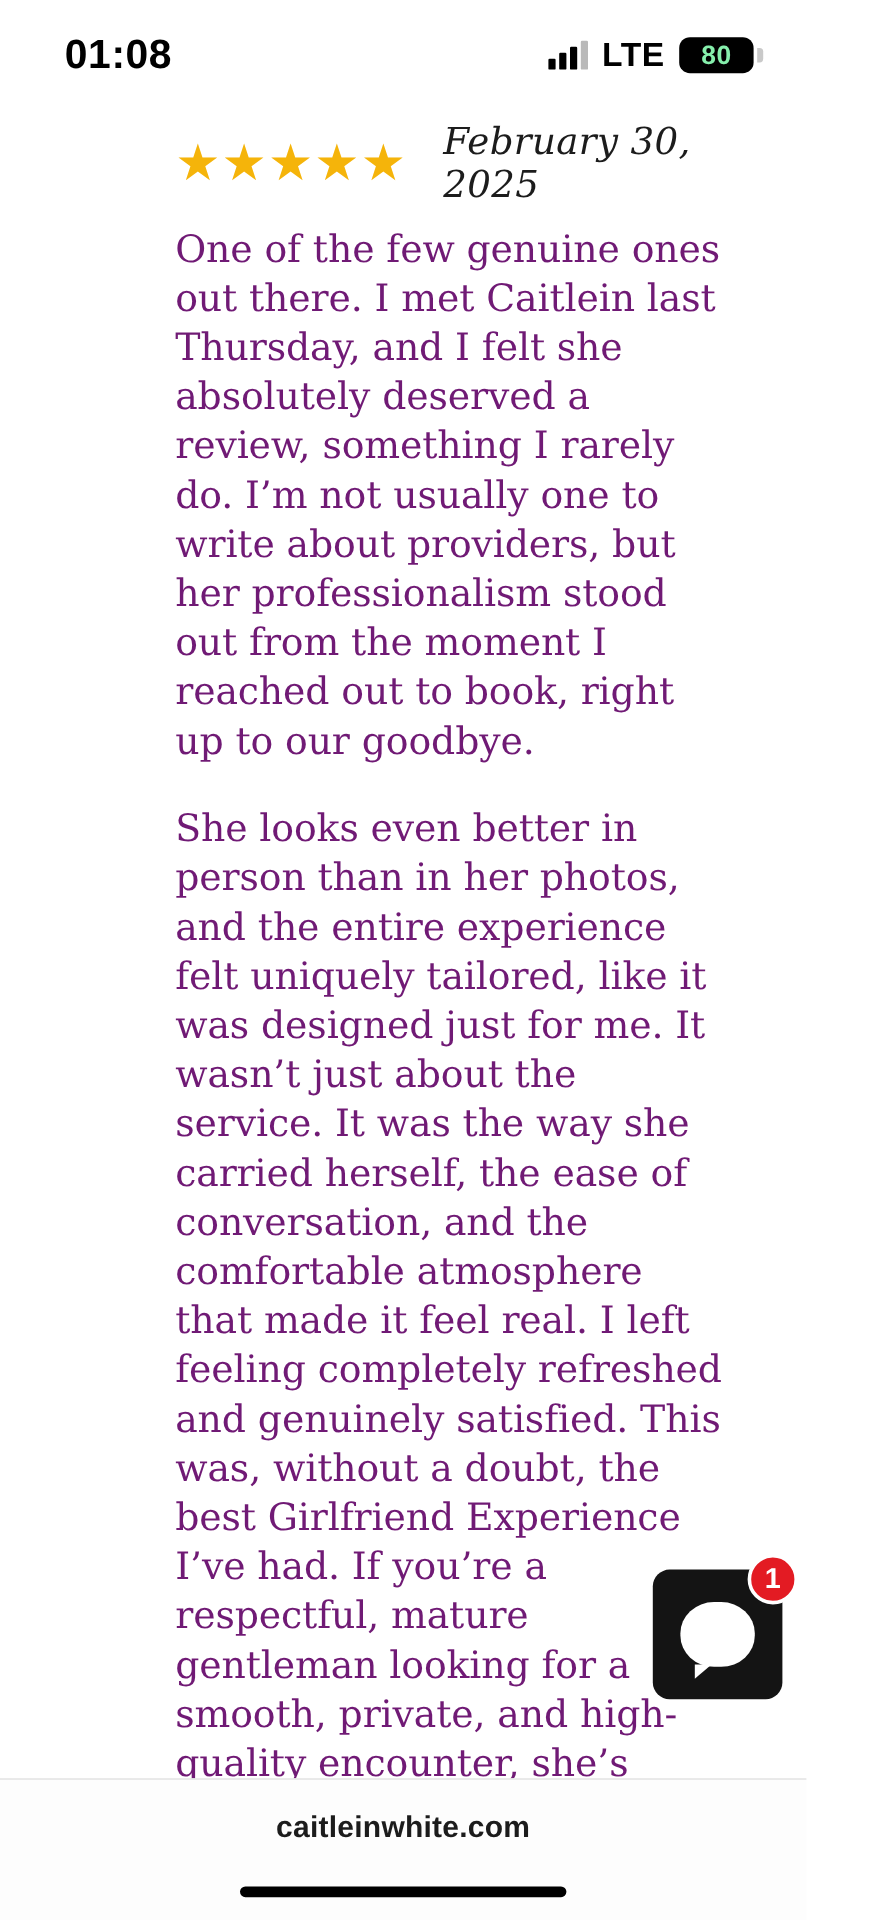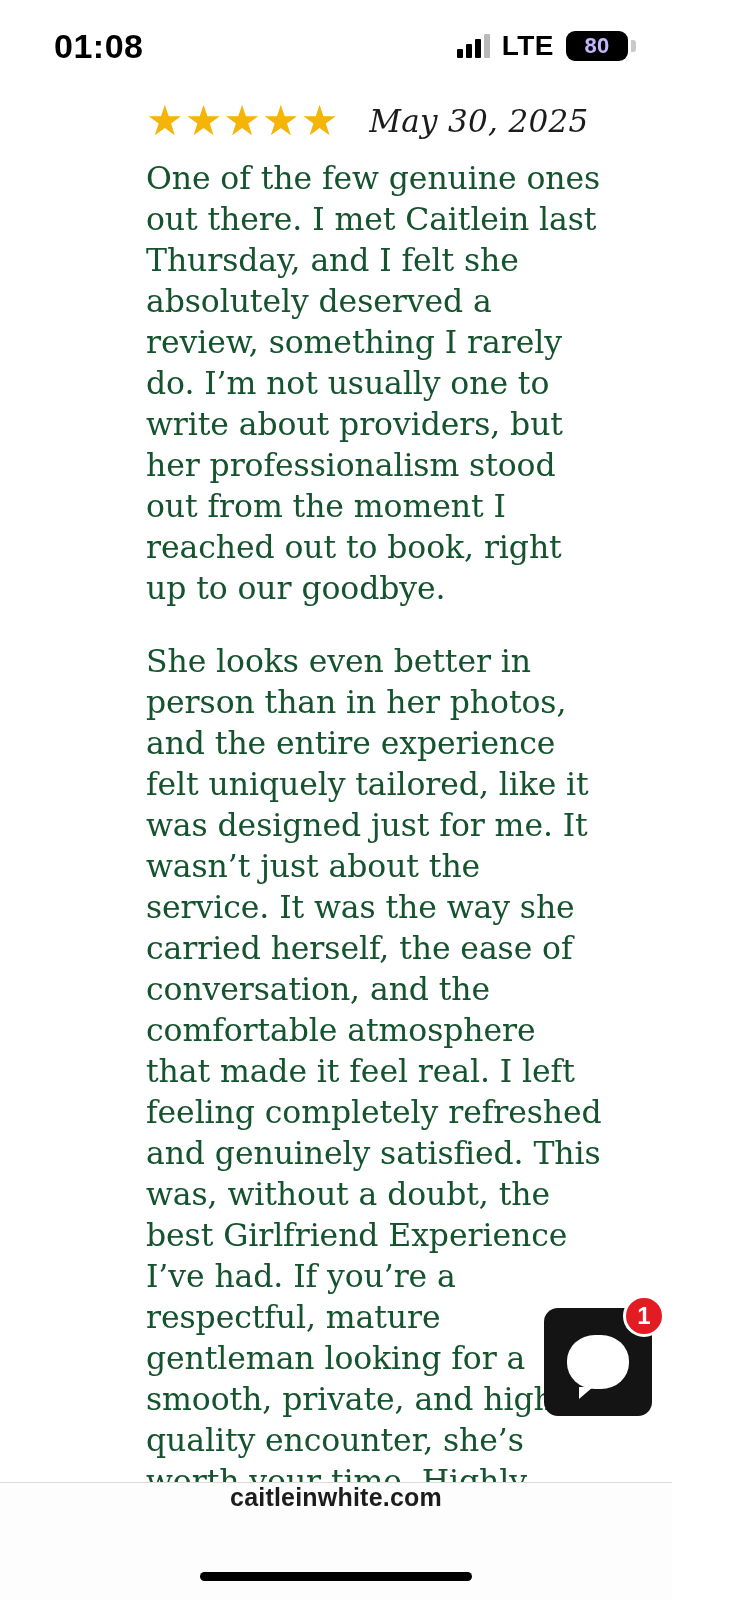--- a/index.html
+++ b/index.html
@@ -60,21 +60,21 @@
     position:relative;
     width:62px; height:30px;
     border-radius:9px;
     background:#000;
     display:flex;
     align-items:center;
     justify-content:center;
     margin-left:4px;
   }
   .battery .pct {
-    color:#c4b5fd;
+    color:#86efac;
     font-size:22px;
     font-weight:700;
     letter-spacing:0.3px;
   }
   .battery::after {
     content:"";
     position:absolute;
     right:-8px; top:9px;
     width:5px; height:12px;
     background:#c9c9c9;
@@ -112,21 +112,21 @@
   }
 
   .review-body {
     padding-left:102px;
     padding-right:20px;
   }
   .review-body p {
     font-family:"DejaVu Serif", serif;
     font-size:31.5px;
     line-height:41px;
-    color:#14532d;
+    color:#701a75;
     margin-bottom:32px;
     letter-spacing:-0.1px;
   }
   .show-less {
     font-family:"DejaVu Serif", serif;
     font-weight:700;
     font-size:31px;
     color:#a16207;
     padding-left:118px;
     margin-top:-22px;
@@ -210,20 +210,21 @@
 
   
   .bottombar {
     flex:0 0 118px;
     border-top:1px solid #dcdcdc;
     background:#fdfdfd;
     display:flex;
     flex-direction:column;
     align-items:center;
     justify-content:flex-start;
+    padding-top:26px;
     position:relative;
   }
   .site-url {
     font-size:25px;
     font-weight:600;
     color:#1c1c1c;
     letter-spacing:0.2px;
   }
   .home-indicator {
     position:absolute;
@@ -259,21 +260,21 @@
   <div class="content">
 
     <div class="review-head">
       <div class="stars">
         <span>★</span>
         <span>★</span>
         <span>★</span>
         <span>★</span>
         <span>★</span>
       </div>
-      <div class="review-date">May 30, 2025</div>
+      <div class="review-date">February 30, 2025</div>
     </div>
 
     <div class="review-body">
       <p>One of the few genuine ones out there. I met Caitlein last Thursday, and I felt she absolutely deserved a review, something I rarely do. I’m not usually one to write about providers, but her professionalism stood out from the moment I reached out to book, right up to our goodbye.</p>
       <p>She looks even better in person than in her photos, and the entire experience felt uniquely tailored, like it was designed just for me. It wasn’t just about the service. It was the way she carried herself, the ease of conversation, and the comfortable atmosphere that made it feel real. I left feeling completely refreshed and genuinely satisfied. This was, without a doubt, the best Girlfriend Experience I’ve had. If you’re a respectful, mature gentleman looking for a smooth, private, and high-quality encounter, she’s worth your time. Highly recommended.</p>
     </div>
 
     <div class="show-less">Show less</div>
 
     <div class="reviewer-row">

